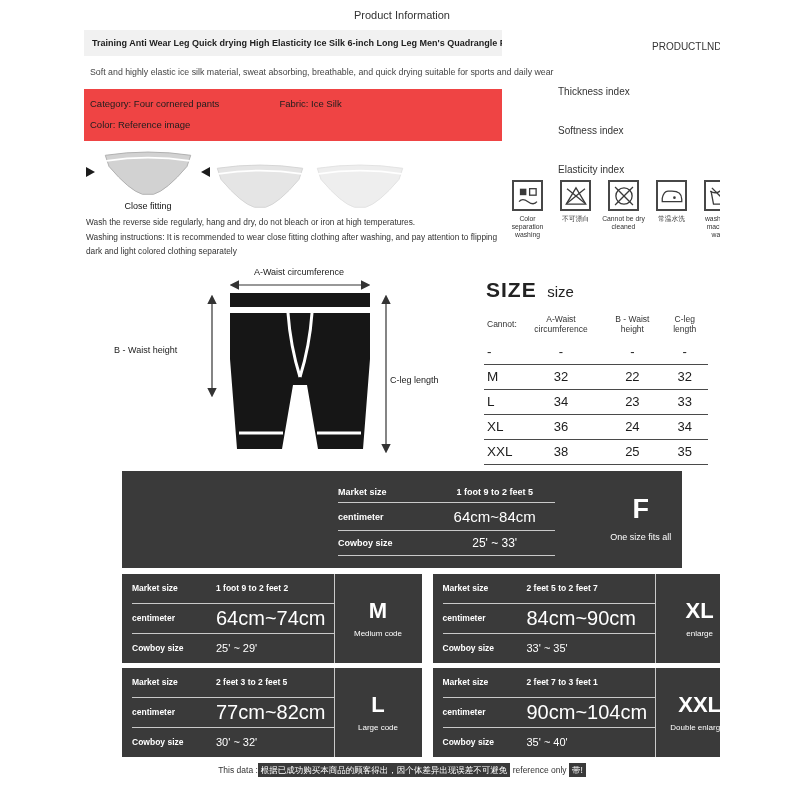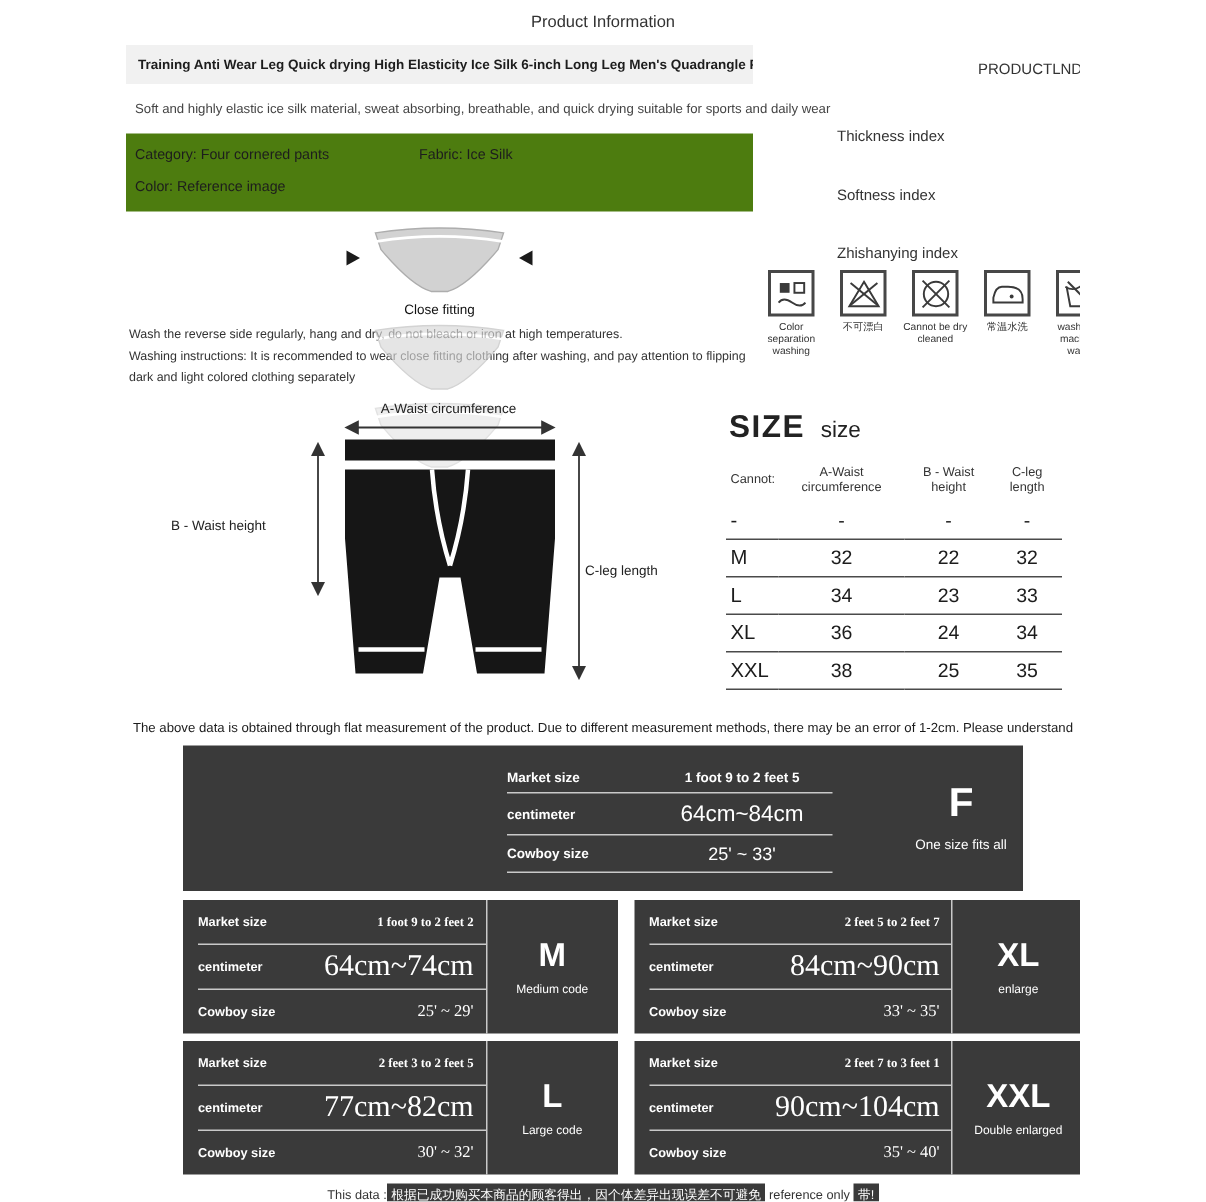--- a/index.html
+++ b/index.html
@@ -7,44 +7,44 @@
   .page { width: 636px; height: 801px; position: relative; background: #fff; overflow: hidden; color: #222; margin: 0 auto; }
 
   .top-header { height: 30px; display: flex; align-items: center; justify-content: center; font-size: 11px; color: #333; }
 
   .top-flex { display: flex; }
   .left-col { width: 418px; flex-shrink: 0; }
   .right-col { flex: 1; }
 
   .title-bar { background: #f1f1f1; padding: 8px 8px; font-size: 9px; font-weight: 600; white-space: nowrap; overflow: hidden; color: #1d1d1d; }
   .desc-row { padding: 11px 6px 7px; font-size: 8.8px; color: #444; white-space: nowrap; overflow: visible; }
-  .meta-box { background: #4d7c0f; margin-top: 5px; padding: 4px 6px 6px; }
+  .meta-box { background: #ef4444; margin-top: 5px; padding: 4px 6px 6px; }
   .meta-row { display: flex; gap: 60px; font-size: 9.5px; padding: 5px 0; color: #1d1d1d; }
-  .images-row { display: flex; align-items: center; gap: 0; padding: 5px 2px 0; height: 70px; flex-direction: column; }
+  .images-row { display: flex; align-items: flex-end; gap: 0; padding: 5px 2px 0; height: 70px; }
   .img-col { display: flex; flex-direction: column; align-items: center; }
   .img-wrap { display: flex; align-items: center; gap: 3px; }
   .tri-r { width: 0; height: 0; border-left: 9px solid #1b1b1b; border-top: 5px solid transparent; border-bottom: 5px solid transparent; }
   .tri-l { width: 0; height: 0; border-right: 9px solid #1b1b1b; border-top: 5px solid transparent; border-bottom: 5px solid transparent; }
   .fit-label { font-size: 9px; margin-top: 3px; color: #111; }
   .wash-text { font-size: 8.3px; color: #333; padding: 4px 2px 0; line-height: 1.75; }
 
   .index-title { font-size: 10px; color: #333; padding: 11px 0 6px 150px; }
   .index-row { display: flex; align-items: flex-end; height: 39px; font-size: 10px; color: #333; }
   .index-row .ilabel { margin-left: 56px; }
   .ind-box { margin-left: auto; width: 40px; height: 17px; background: #c9c9c9; border-radius: 3px; margin-right: 62px; }
   .ind-line { margin-left: auto; width: 48px; height: 2px; background: #ddd; margin-right: 112px; }
   .ind-dots { margin-left: auto; display: flex; gap: 3px; margin-right: 98px; }
   .ind-dots i { width: 9px; height: 9px; background: #5a5a5a; display: block; }
 
   .icons-row { display: flex; gap: 5px; padding: 0 4px; margin-top: 5px; }
   .icon-item { width: 43px; text-align: center; }
   .icon-box { width: 31px; height: 31px; border: 2px solid #474747; margin: 0 auto; display: flex; align-items: center; justify-content: center; background: #fff; }
   .icon-label { font-size: 6.8px; color: #333; margin-top: 4px; line-height: 1.2; }
 
-  .size-flex { display: flex; margin-top: 6px; }
+  .size-flex { display: flex; margin-top: 6px; align-items: center; }
   .diagram { width: 400px; height: 206px; position: relative; flex-shrink: 0; font-size: 9px; color: #222; }
   .dlabel { position: absolute; }
   .dlabel.a { top: 2px; left: 110px; width: 210px; text-align: center; }
   .dlabel.b { left: 30px; top: 80px; }
   .dlabel.c { left: 306px; top: 110px; }
   .dsvg { position: absolute; left: 118px; top: 14px; }
 
   .size-right { flex: 1; padding-right: 12px; }
   .size-title { margin: 8px 0 6px 2px; }
   .size-title .big { font-size: 21px; font-weight: bold; letter-spacing: 1px; }
@@ -69,21 +69,21 @@
   .bf-size { margin-left: 44px; width: 92px; text-align: center; }
   .bf-size .letter { font-size: 27px; font-weight: bold; }
   .bf-size .snote { font-size: 9px; margin-top: 7px; line-height: 1.25; }
 
   .block-grid { display: grid; grid-template-columns: 1fr 1fr; column-gap: 11px; row-gap: 5px; }
   .sblock { background: #3a3a3a; color: #fff; height: 89px; display: flex; }
   .sb-table { flex: 1; display: flex; flex-direction: column; padding-left: 10px; }
   .sb-row { display: flex; align-items: center; flex: 1; border-bottom: 1px solid #c9c9c9; padding-right: 8px; }
   .sb-row:last-child { border-bottom: none; }
   .sb-row .lbl { width: 84px; font-size: 8.5px; font-weight: bold; }
-  .sb-row .val { flex: 1; text-align: right; font-family: Liberation Serif, serif; }
+  .sb-row .val { flex: 1; text-align: left; }
   .sb-row.r1 .val { font-size: 8.5px; font-weight: bold; }
   .sb-row.r2 .val { font-size: 20px; }
   .sb-row.r3 .val { font-size: 11px; }
   .sb-size { width: 88px; border-left: 1px solid #c9c9c9; display: flex; flex-direction: column; align-items: center; justify-content: center; text-align: center; padding: 0 5px; }
   .sb-size .letter { font-size: 22px; font-weight: bold; }
   .sb-size .snote { font-size: 8px; margin-top: 5px; line-height: 1.25; text-align: right; }
 
   .footer { text-align: center; font-size: 8.5px; margin-top: 8px; color: #333; }
   .footer .dark { background: #3a3a3a; color: #fff; padding: 2px 3px; }
 </style>
@@ -144,21 +144,21 @@
       <div class="index-title">PRODUCTLNDEX Product Index</div>
       <div class="index-row">
         <span class="ilabel">Thickness index</span>
         <span class="ind-box"></span>
       </div>
       <div class="index-row">
         <span class="ilabel">Softness index</span>
         <span class="ind-line"></span>
       </div>
       <div class="index-row">
-        <span class="ilabel">Zhishanying index</span>
+        <span class="ilabel">Elasticity index</span>
         <span class="ind-dots">
             <i></i>
             <i></i>
             <i></i>
           </span>
       </div>
 
       <div class="icons-row">
         <div class="icon-item">
           <div class="icon-box">
@@ -311,21 +311,20 @@
             <td>XXL</td>
             <td>38</td>
             <td>25</td>
             <td>35</td>
           </tr>
         </tbody>
       </table>
     </div>
   </div>
 
-  <div class="note">The above data is obtained through flat measurement of the product. Due to different measurement methods, there may be an error of 1-2cm. Please understand</div>
 
   <div class="chart">
 
     <div class="block-full">
       <div class="bf-table">
         <div class="bf-row r1">
           <span class="lbl">Market size</span>
           <span class="val">1 foot 9 to 2 feet 5</span>
         </div>
         <div class="bf-row r2">

